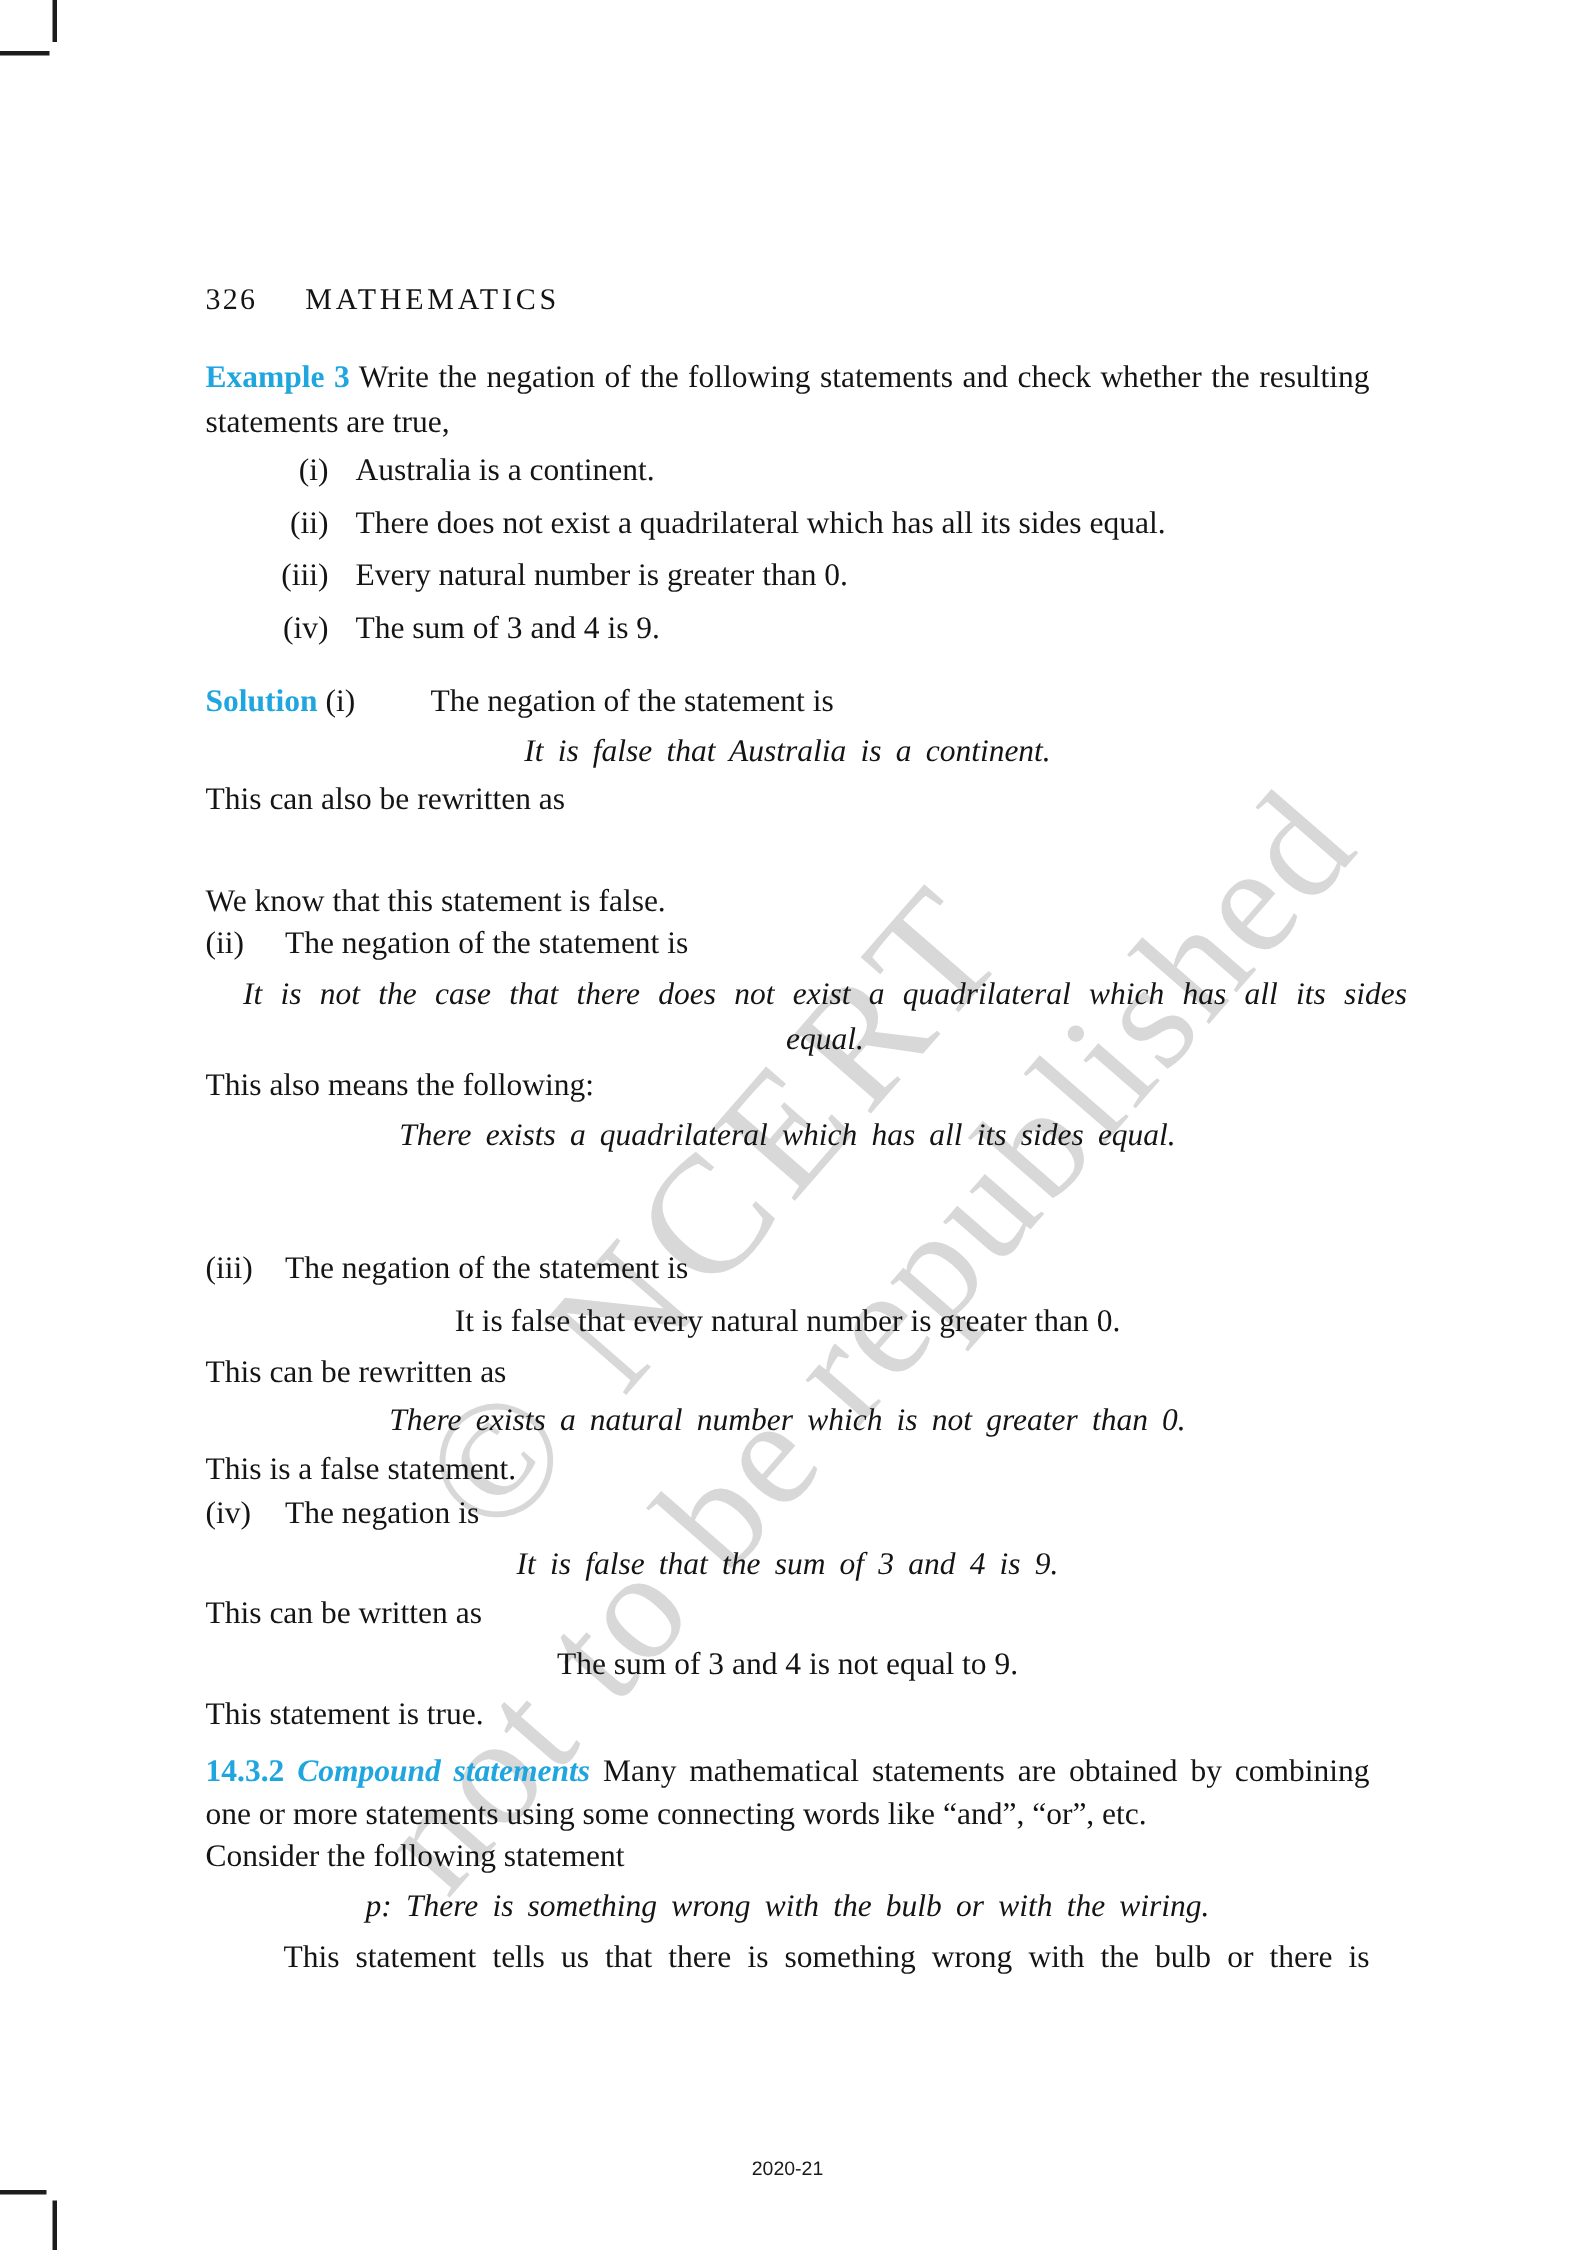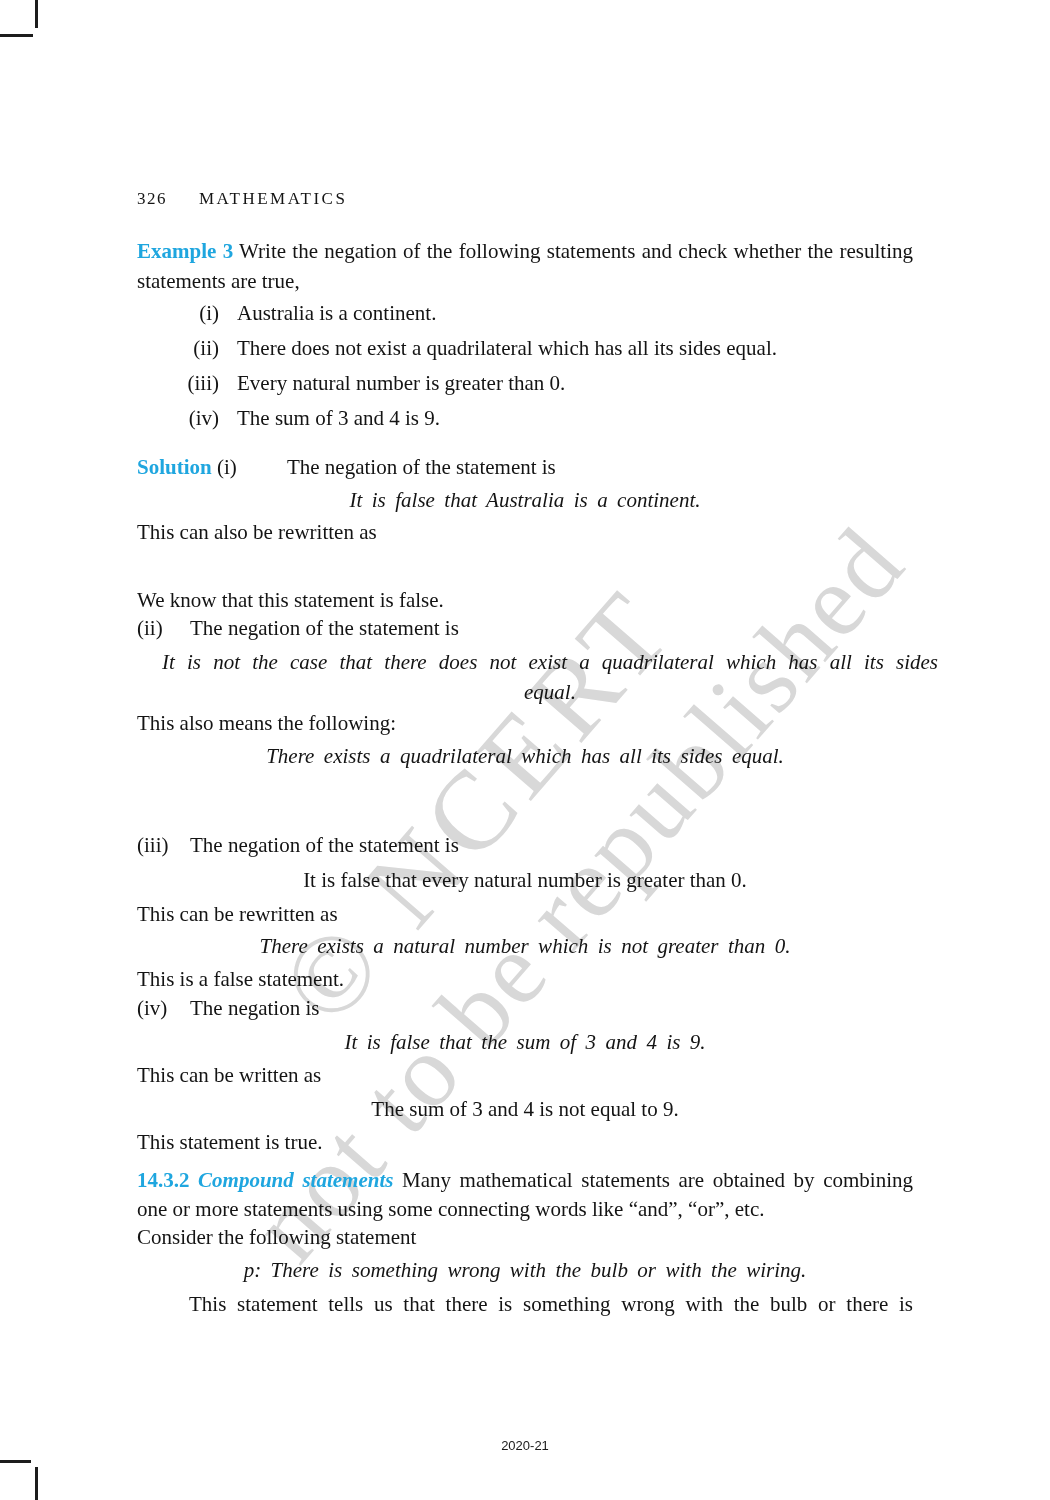--- a/index.html
+++ b/index.html
@@ -14,21 +14,21 @@
   .wm{
     position:absolute;left:50%;top:848px;
     transform:translate(-50%,-50%) rotate(-49deg);
     text-align:center;color:#d8d8d8;z-index:1;
     font-family:"Liberation Serif","DejaVu Serif",serif;
     white-space:nowrap;user-select:none;
   }
   .wm-l1{font-size:112px;letter-spacing:8px;line-height:1.25;}
   .wm-l2{font-size:103px;letter-spacing:3px;line-height:1.25;}
   
-  .hdr{position:absolute;left:137px;top:189px;z-index:2;font-size:17px;letter-spacing:1.5px;}
+  .hdr{position:absolute;left:137px;top:189px;z-index:2;font-size:20px;letter-spacing:1.5px;}
   .hdr .bk{margin-left:32px;letter-spacing:2.5px;}
   
   .content{position:absolute;left:137px;top:0;width:776px;height:1316px;z-index:2;font-size:21px;}
   .ln{position:absolute;left:0;width:100%;line-height:27px;}
   .para{position:absolute;left:0;width:100%;}
   .j{text-align:justify;}
   .jl{text-align:justify;text-align-last:justify;}
   .last-c{text-align:justify;text-align-last:center;}
   .c{text-align:center;}
   .it{font-style:italic;}

